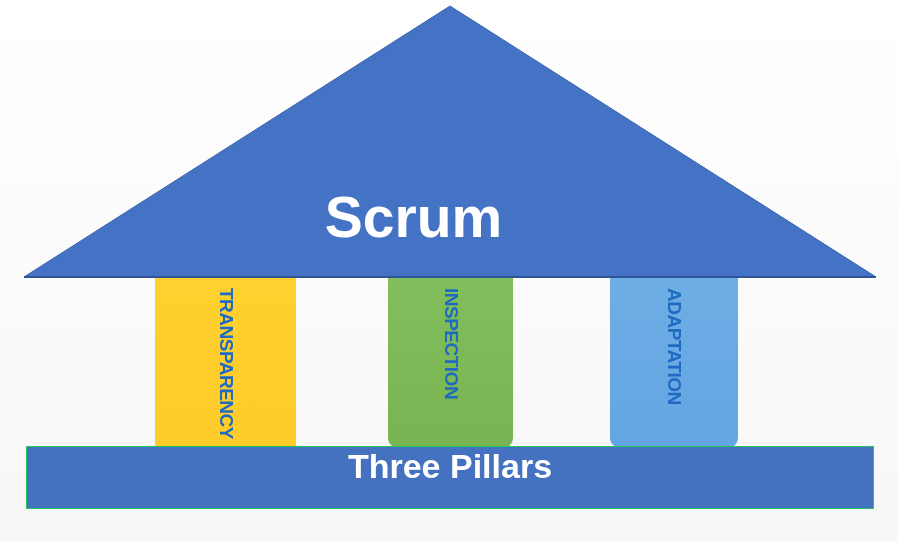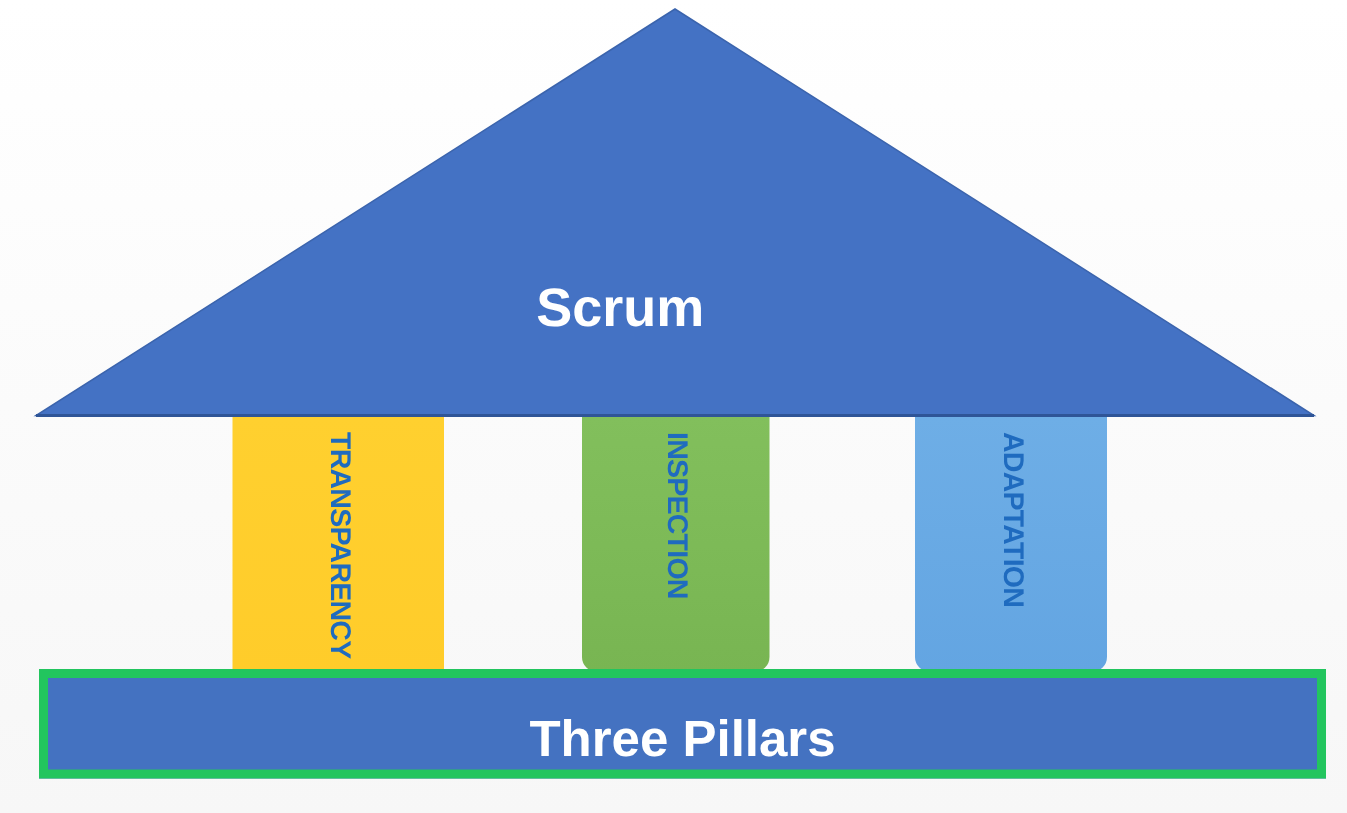--- a/index.html
+++ b/index.html
@@ -4,40 +4,40 @@
 <style>
   html, body { margin:0; padding:0; }
   body {
     width:898px; height:542px; overflow:hidden; position:relative;
     background: linear-gradient(180deg,#ffffff 0%,#f7f7f7 100%);
     font-family: "Liberation Sans", sans-serif;
   }
   #roof { position:absolute; left:0; top:0; width:898px; height:542px; }
   .roof-title {
     position:absolute; left:0; width:827px; top:184px; text-align:center;
-    color:#ffffff; font-weight:bold; font-size:36px;
+    color:#ffffff; font-weight:bold; font-size:57px;
     font-family:"Liberation Sans", sans-serif;
   }
   .pillar {
     position:absolute; top:278px; height:170px;
     display:flex; justify-content:center;
   }
   .pillar-label {
     writing-mode: vertical-rl;
     color:#1f6bbf; font-weight:bold; font-size:19px;
     font-family:"Liberation Sans", sans-serif;
     margin-top:10px; letter-spacing:-0.5px;
   }
   #p1 { left:155px; width:141px; background:linear-gradient(180deg,#ffd02f,#ffcc2a); }
   #p2 { left:388px; width:125px; background:linear-gradient(180deg,#82bf5c,#78b552); border-radius:0 0 10px 10px; }
   #p3 { left:610px; width:128px; background:linear-gradient(180deg,#6eaee6,#63a5e2); border-radius:0 0 10px 10px; }
   .base {
     position:absolute; left:26px; top:446px; width:846px; height:61px;
-    background:#4472c1; border:6px solid #22c55e;
-    display:flex; align-items:flex-end; justify-content:center;
+    background:#4472c1; border:1px solid #22c55e;
+    display:flex; align-items:flex-start; justify-content:center;
   }
   .base-title {
     color:#ffffff; font-weight:bold; font-size:34px;
     font-family:"Liberation Sans", sans-serif;
   }
 </style>
 </head>
 <body>
 
 <svg id="roof" xmlns="http://www.w3.org/2000/svg">

